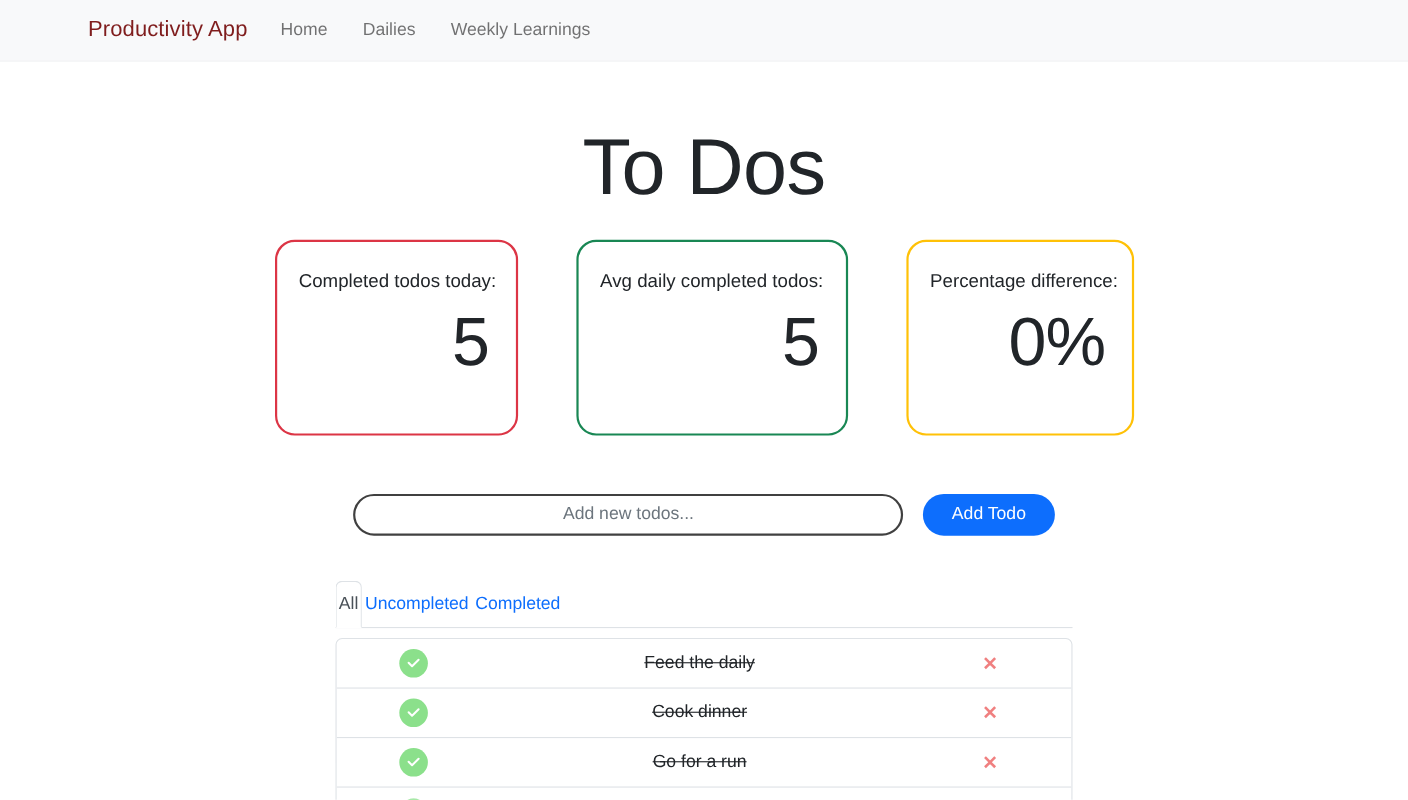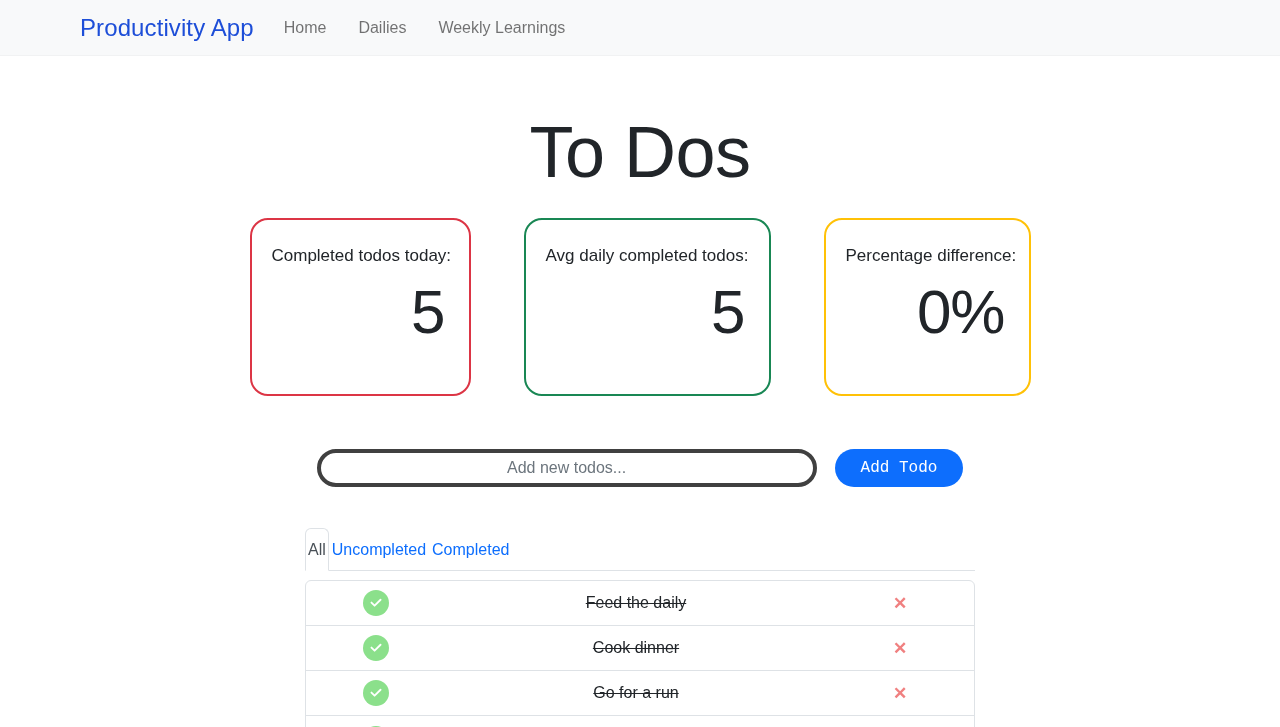--- a/index.html
+++ b/index.html
@@ -17,22 +17,22 @@
   
   .navbar {
     height: 56px;
     background: #f8f9fa;
     display: flex;
     align-items: center;
     padding: 0 0 0 80px;
     border-bottom: 1px solid #f1f2f3;
   }
   .brand {
-    font-size: 24px;
-    color: #1d4ed8;
+    font-size: 20px;
+    color: #7f1d1d;
     letter-spacing: .1px;
     margin-right: 22px;
     cursor: pointer;
     white-space: nowrap;
   }
   .nav-links { display: flex; align-items: center; gap: 16px; }
   .nav-link {
     font-size: 16px;
     color: rgba(0,0,0,.55);
     padding: 0 8px;
@@ -96,40 +96,40 @@
   .form-row {
     display: flex;
     justify-content: center;
     align-items: center;
     gap: 18px;
     margin-top: 53px;
   }
   .todo-input {
     width: 500px;
     height: 38px;
-    border: 4px solid #404040;
+    border: 2px solid #404040;
     border-radius: 19px;
     background: #fff;
     font-size: 16px;
     color: #212529;
     text-align: center;
     outline: none;
     font-family: "Liberation Sans", sans-serif;
   }
   .todo-input::placeholder { color: #6c757d; opacity: 1; }
   .add-btn {
     height: 38px;
     padding: 0 26px;
     border: none;
     border-radius: 19px;
     background: #0d6efd;
     color: #fff;
     font-size: 16px;
     cursor: pointer;
-    font-family: Liberation Mono, monospace;
+    font-family: Liberation Sans, sans-serif;
     white-space: nowrap;
   }
 
   
   .tabs-wrap {
     width: 670px;
     margin: 42px auto 0 auto;
   }
   .tabs {
     display: flex;

